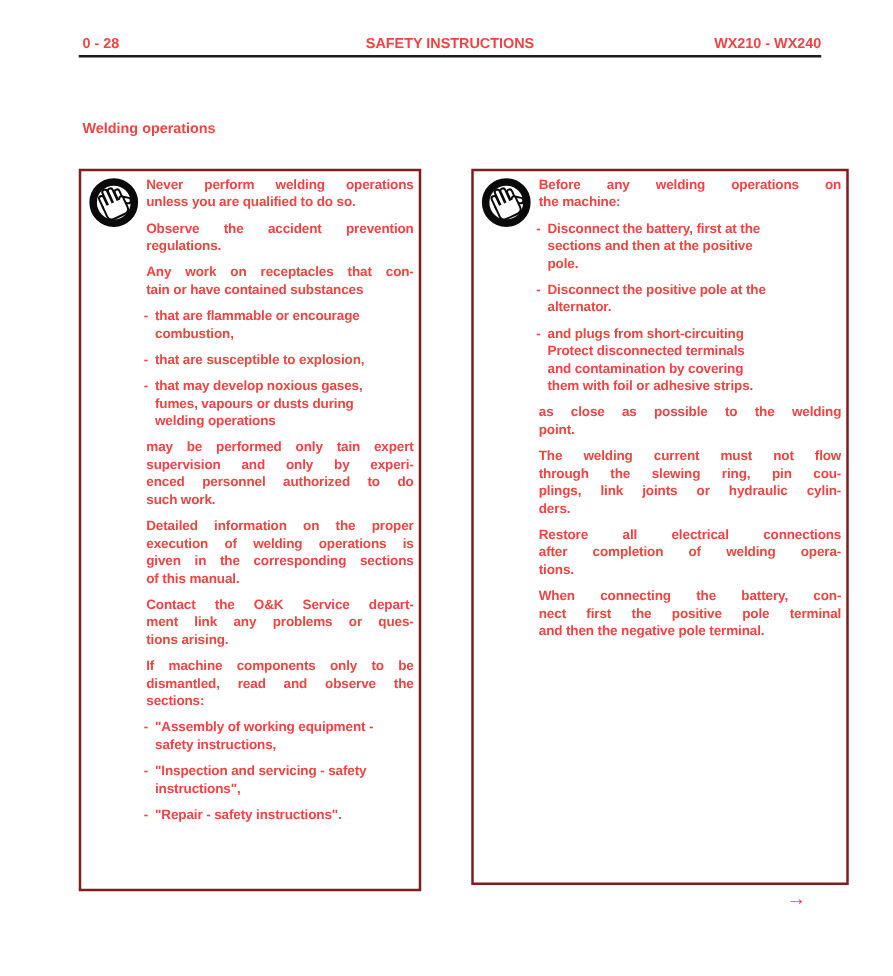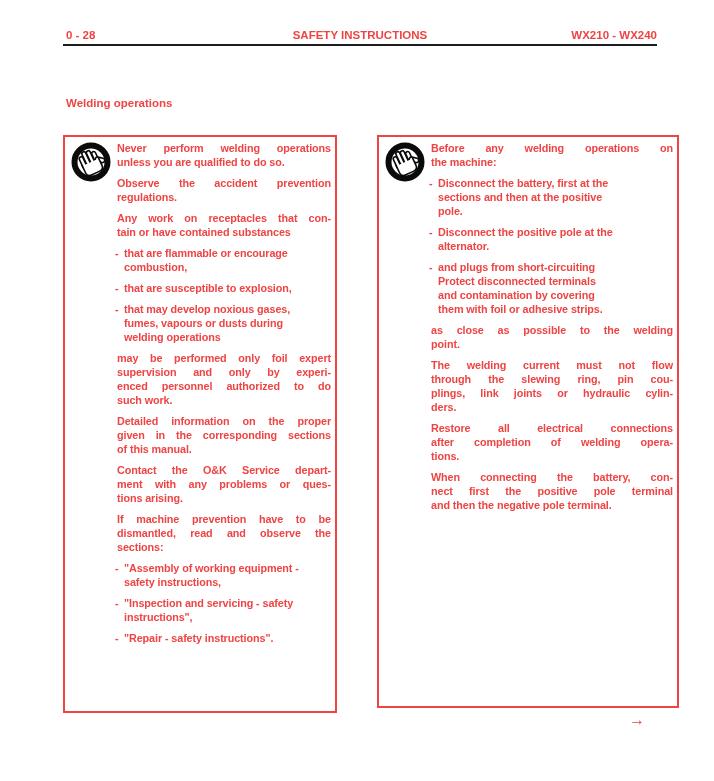--- a/index.html
+++ b/index.html
@@ -10,21 +10,21 @@
   }
   
   .header{position:absolute;left:63px;top:29px;width:594px;height:15px;font-size:11.5px;}
   .header .hl{position:absolute;left:3px;top:0;}
   .header .hc{position:absolute;left:0;top:0;width:100%;text-align:center;}
   .header .hr{position:absolute;right:0;top:0;}
   .rule{position:absolute;left:63px;top:44px;width:594px;height:2px;background:#1c1c1c;}
   
   .title{position:absolute;left:66px;top:97px;font-size:11.5px;}
   
-  .box{position:absolute;top:135px;box-sizing:border-box;border:2px solid #ef4444;background:#fff;}
+  .box{position:absolute;top:135px;box-sizing:border-box;border:2px solid #7f1d1d;background:#fff;}
   .box.left{left:63px;width:274px;height:578px;}
   .box.right{left:377px;width:302px;height:573px;}
   .icon{position:absolute;left:6px;top:5px;width:40px;height:40px;}
   .content{
     position:absolute;left:52px;top:4px;right:4px;
     font-size:10.8px;line-height:14px;letter-spacing:-0.1px;
   }
   .block{margin-top:7px;}
   .block:first-child{margin-top:0;}
   .block.li{position:relative;padding-left:7px;}
@@ -88,37 +88,38 @@
           <span class="marker">-</span>
           <div class="line">that are susceptible to explosion,</div>
         </div>
         <div class="block li">
           <span class="marker">-</span>
           <div class="line">that may develop noxious gases,</div>
           <div class="line">fumes, vapours or dusts during</div>
           <div class="line">welding operations</div>
         </div>
         <div class="block p">
-          <div class="line jl">may be performed only foil expert</div>
+          <div class="line jl">may be performed only tain expert</div>
           <div class="line jl">supervision and only by experi-</div>
           <div class="line jl">enced personnel authorized to do</div>
           <div class="line">such work.</div>
         </div>
         <div class="block p">
           <div class="line jl">Detailed information on the proper</div>
+          <div class="line jl">execution of welding operations is</div>
           <div class="line jl">given in the corresponding sections</div>
           <div class="line">of this manual.</div>
         </div>
         <div class="block p">
           <div class="line jl">Contact the O&amp;K Service depart-</div>
-          <div class="line jl">ment with any problems or ques-</div>
+          <div class="line jl">ment link any problems or ques-</div>
           <div class="line">tions arising.</div>
         </div>
         <div class="block p">
-          <div class="line jl">If machine prevention have to be</div>
+          <div class="line jl">If machine components only to be</div>
           <div class="line jl">dismantled, read and observe the</div>
           <div class="line">sections:</div>
         </div>
         <div class="block li">
           <span class="marker">-</span>
           <div class="line">"Assembly of working equipment -</div>
           <div class="line">safety instructions,</div>
         </div>
         <div class="block li">
           <span class="marker">-</span>

